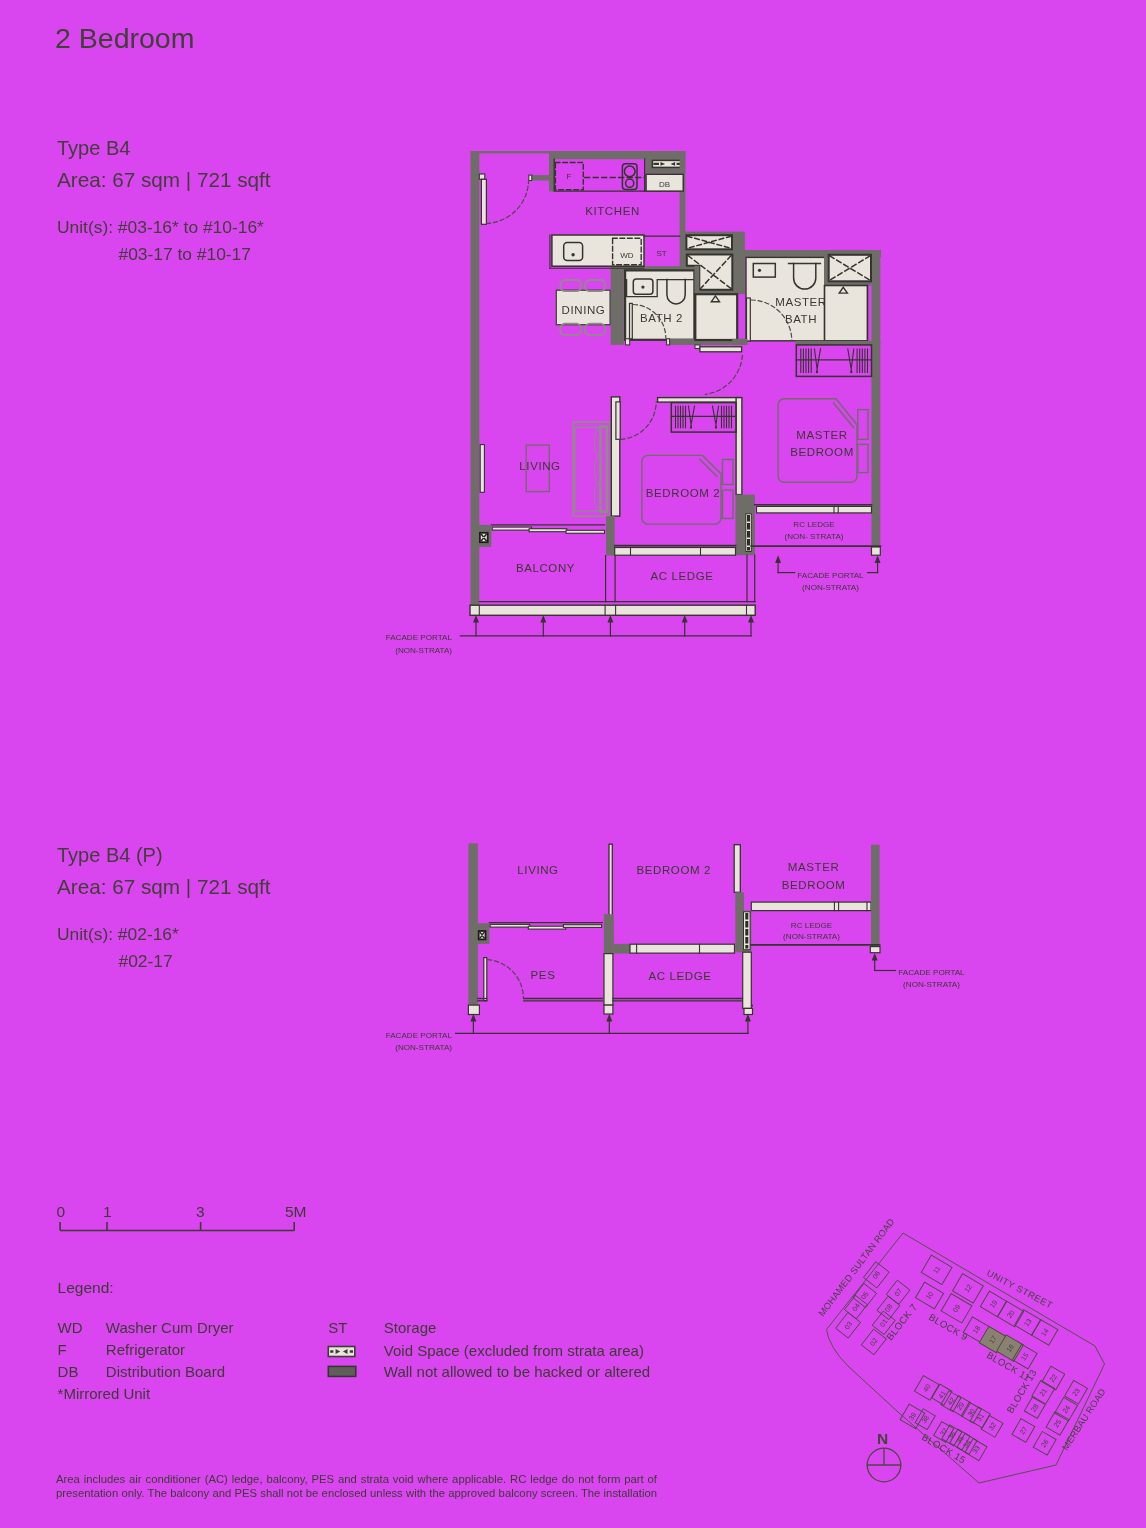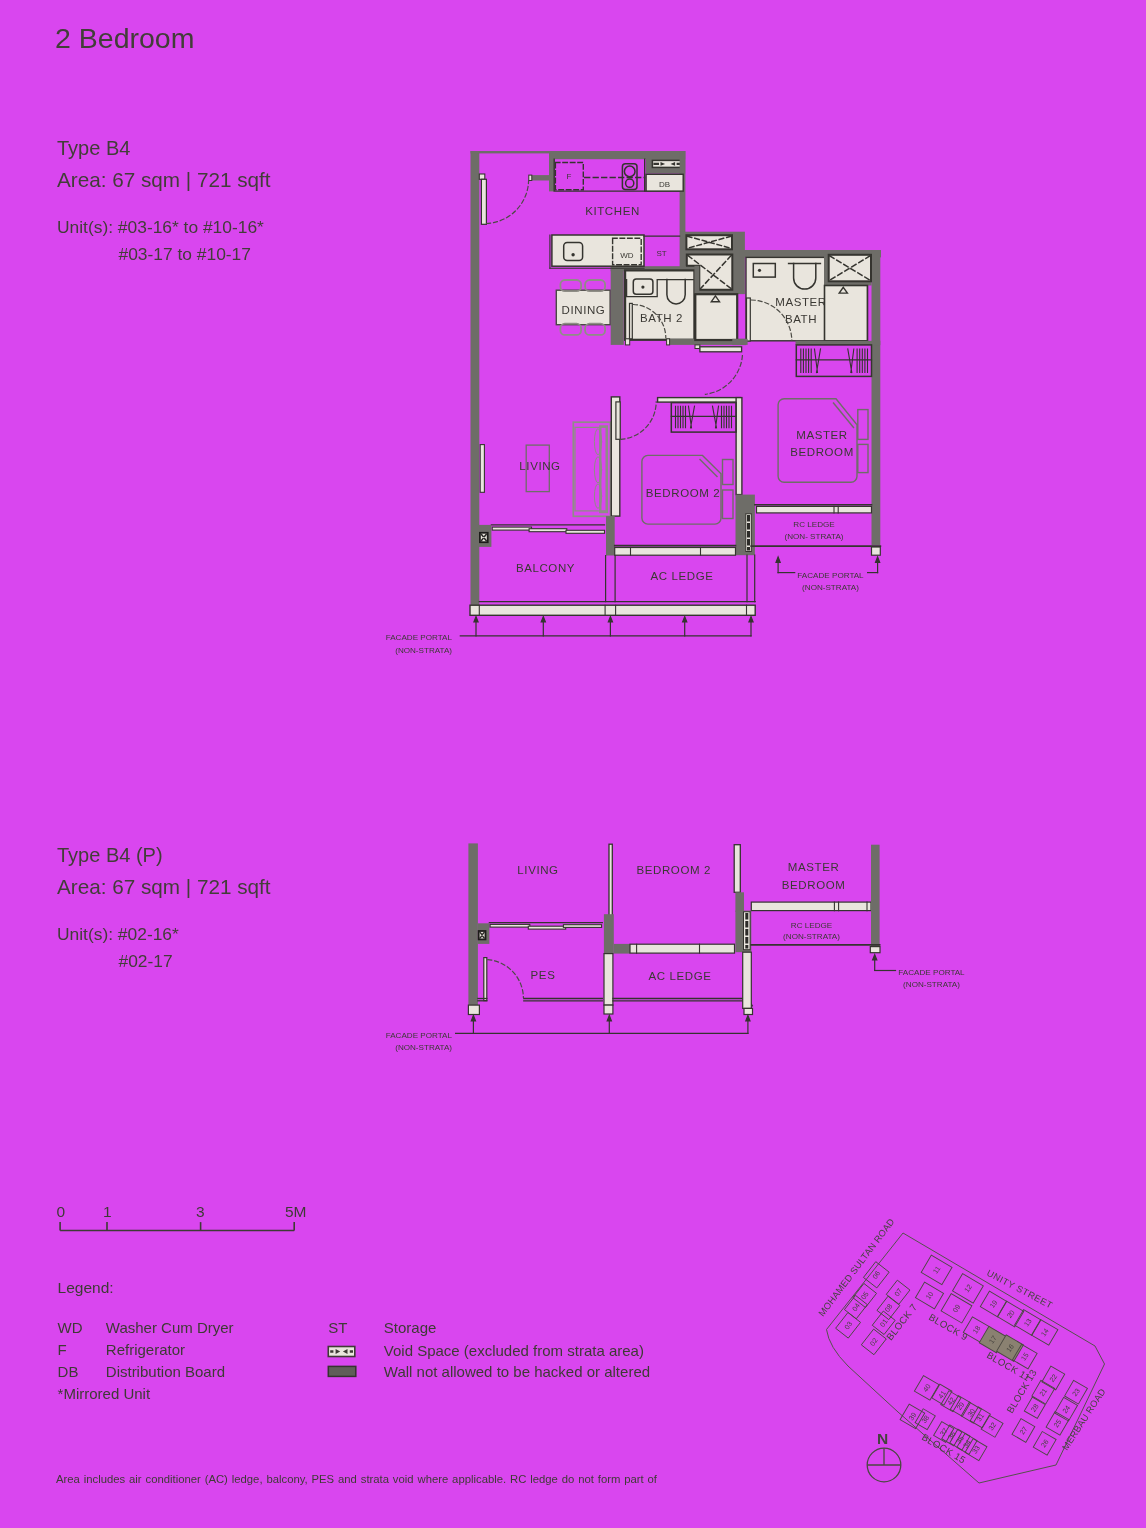--- a/index.html
+++ b/index.html
@@ -768,14 +768,15 @@
 <line x1="867.2" y1="1465" x2="900.8" y2="1465"></line>
 <line x1="884" y1="1448.2" x2="884" y2="1465"></line>
         </g>
 
 <text class="site" x="877" y="1443.5" font-size="15.5" font-weight="bold" stroke="none" fill="#3e3b35">N</text>
 </g>
 </svg>
 
 <div style="position:absolute;left:56px;top:1424px;width:601px;font-size:11.3px;line-height:14.4px;color:#3e3b35;font-family:Liberation Sans, sans-serif;margin-top:48px;">
 <div style="text-align-last:justify;">Area includes air conditioner (AC) ledge, balcony, PES and strata void where applicable. RC ledge do not form part of</div>
+<div style="text-align-last:justify;">presentation only. The balcony and PES shall not be enclosed unless with the approved balcony screen. The installation</div>
 </div>
 </div>
 
 </body></html>

